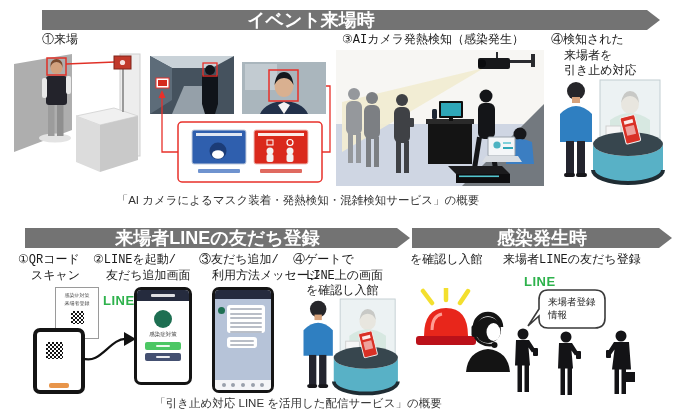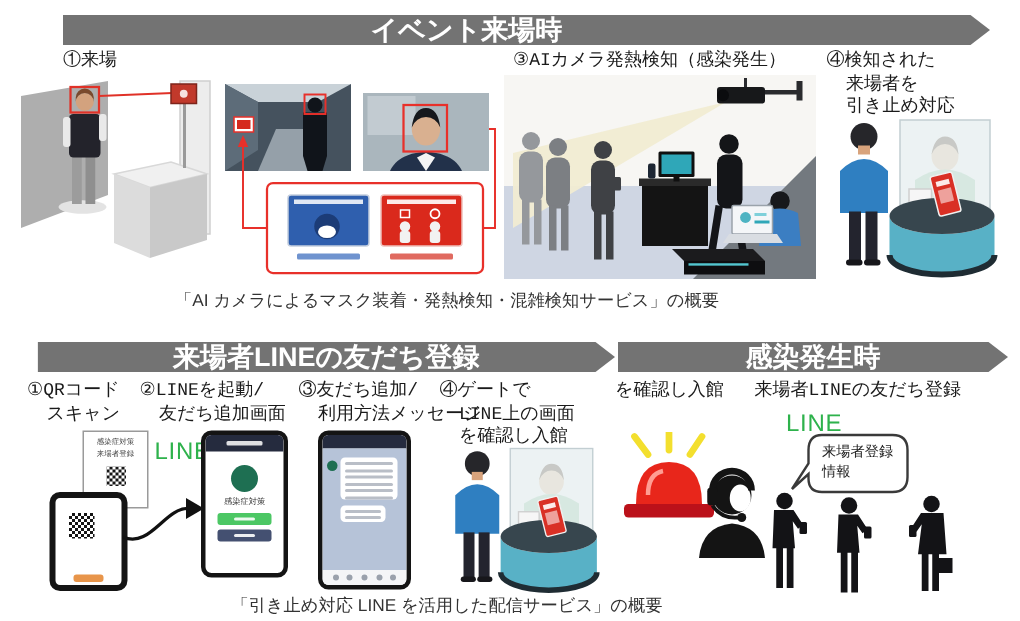--- a/index.html
+++ b/index.html
@@ -6,21 +6,21 @@
   .stage{position:relative;width:680px;height:414px;background:#ffffff;
          font-family:"Liberation Sans",sans-serif;overflow:hidden;}
   .abs{position:absolute;}
   .banner{position:absolute;background:#737373;color:#ffffff;font-size:18px;font-weight:bold;
           display:flex;align-items:center;justify-content:center;box-sizing:border-box;
           clip-path:polygon(0 0,calc(100% - 13px) 0,100% 50%,calc(100% - 13px) 100%,0 100%);}
   .lbl{position:absolute;font-size:12px;color:#1a1a1a;line-height:1.3;white-space:pre-line;font-family:Liberation Mono, monospace;}
   .hang{padding-left:13px;text-indent:-13px;}
   .caption{position:absolute;left:0;width:596px;text-align:center;
            font-family:Liberation Sans, sans-serif;font-size:11.5px;color:#333333;}
-  .green-line{position:absolute;color:#2eb24c;font-weight:normal;font-size:16px;letter-spacing:.5px;}
+  .green-line{position:absolute;color:#2eb24c;font-weight:bold;font-size:13px;letter-spacing:.5px;}
   .phone{position:absolute;border:3px solid #141414;border-radius:7px;background:#ffffff;
          box-sizing:border-box;overflow:hidden;}
   .qr{background:repeating-conic-gradient(#151515 0% 25%, #ffffff 0% 50%);background-size:4px 4px;}
   
   .qr-card{position:absolute;left:55px;top:287px;width:42px;height:50px;background:#fff;
            border:1px solid #9a9a9a;display:flex;flex-direction:column;align-items:center;}
   .qr-card-text{font-size:5px;color:#444;line-height:1.5;white-space:pre-line;text-align:center;margin-top:4px;}
   .qr-card-code{width:13px;height:13px;margin-top:4px;}
   
   .qr-phone{position:absolute;left:33px;top:328px;width:52px;height:66px;background:#ffffff;

